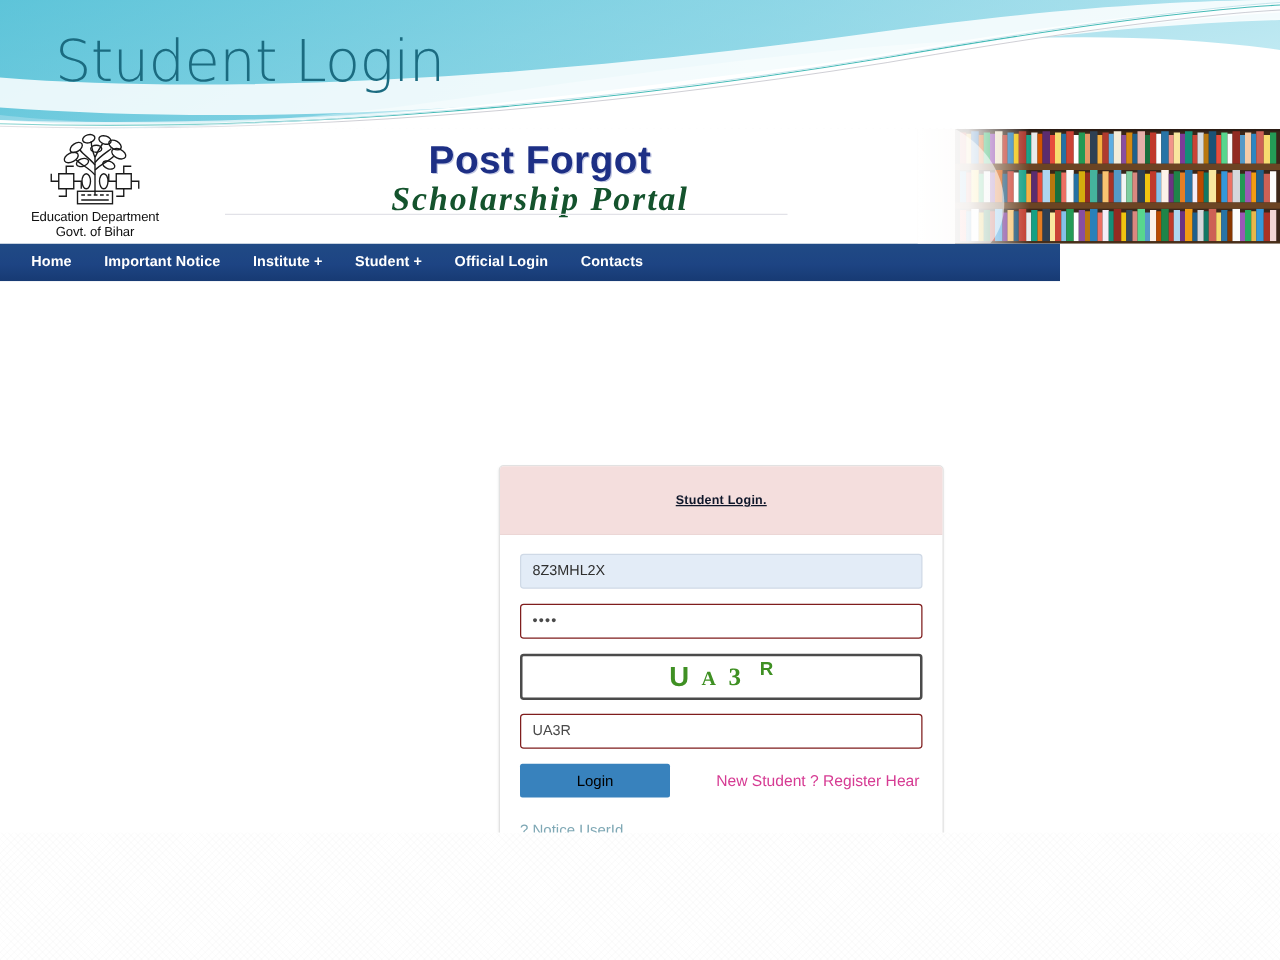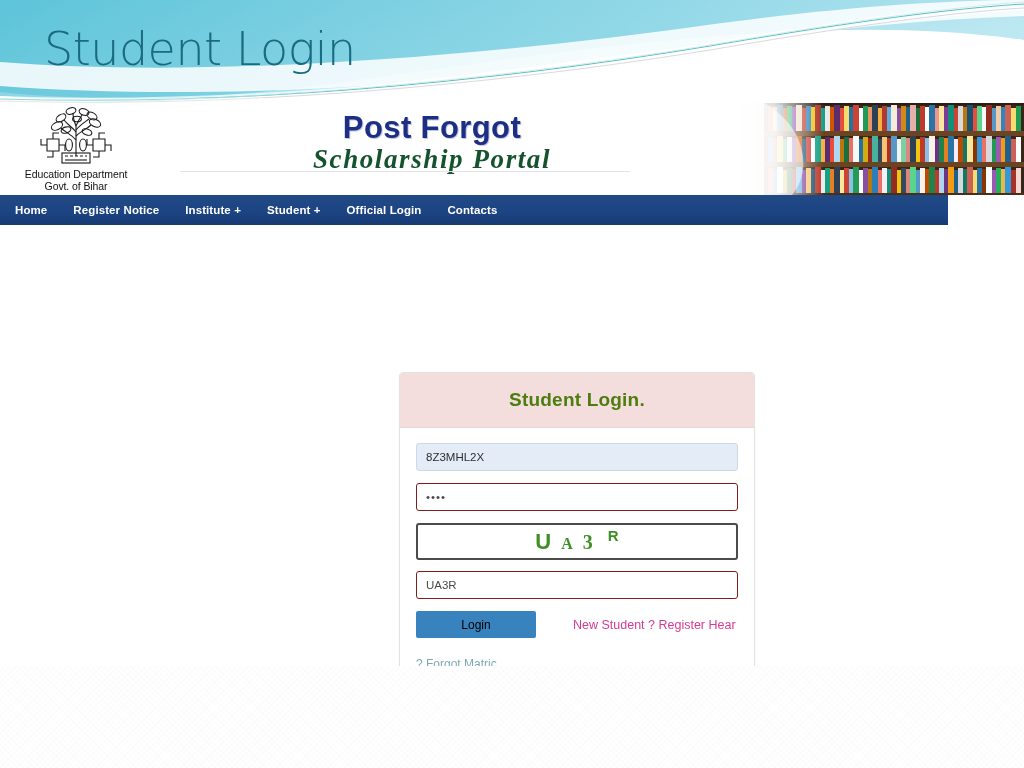--- a/index.html
+++ b/index.html
@@ -126,24 +126,24 @@
   #bookshelf-fade {
     position: absolute; left: 0; top: 0;
     width: 90px; height: 92px;
     background: linear-gradient(90deg,#fff 0%, rgba(255,255,255,0.85) 45%, rgba(255,255,255,0) 100%);
     z-index: 3;
   }
 
   
   #nav {
     position: relative;
-    width: 948px; height: 30px;
+    width: 848px; height: 30px;
     background: linear-gradient(180deg,#204a85 0%, #1d4483 55%, #173a73 100%);
     display: flex;
-    padding-left: 2px;
+    padding-left: 12px;
   }
   .nav-item {
     color: #ffffff;
     font-size: 11.5px;
     font-weight: bold;
     padding: 0 13px;
     white-space: nowrap;
     letter-spacing: 0.1px;
     line-height: 30px;
     cursor: pointer;
@@ -169,24 +169,25 @@
   #card-header {
     background: #f4dedd;
     border-bottom: 1px solid #ecd6d5;
     border-radius: 3px 3px 0 0;
     height: 55px;
     display: flex;
     align-items: center;
     justify-content: center;
   }
   #card-title {
-    font-size: 19px;
+    font-size: 10px;
     font-weight: bold;
-    color: #4d7c0f;
+    color: #0f172a;
     letter-spacing: 0.2px;
+    text-decoration: underline;
   }
   #card-body {
     padding: 15px 16px 8px 16px;
   }
 
   .field {
     display: block;
     width: 100%;
     height: 28px;
     border: 1px solid #7f1d1d;
@@ -533,21 +534,21 @@
             <path d="M30,0 C70,22 80,66 58,92 L30,92 Z" fill="#ffffff" opacity="0.55"></path>
             <rect x="0" y="0" width="60" height="92" fill="url(#none)"></rect>
           </g>
         </svg>
         <div id="bookshelf-fade"></div>
       </div>
     </div>
 
     <div id="nav">
       <div class="nav-item">Home</div>
-      <div class="nav-item">Register Notice</div>
+      <div class="nav-item">Important Notice</div>
       <div class="nav-item">Institute +</div>
       <div class="nav-item">Student +</div>
       <div class="nav-item">Official Login</div>
       <div class="nav-item">Contacts</div>
     </div>
 
     <div id="page">
 
       <div id="login-card">
 
@@ -568,21 +569,21 @@
             <span class="cap cap4">R</span>
           </div>
 
           <input class="field" type="text" value="UA3R" style="">
 
           <div id="action-row">
             <button id="login-btn">Login</button>
             <a id="register-link" href="#">New Student ? Register Hear</a>
           </div>
 
-          <a class="forgot-link" id="forgot-userid" href="#">? Forgot Matric</a>
+          <a class="forgot-link" id="forgot-userid" href="#">? Notice UserId</a>
 
         </div>
 
       </div>
 
     </div>
   </div>
 </div>
 
 </body></html>

